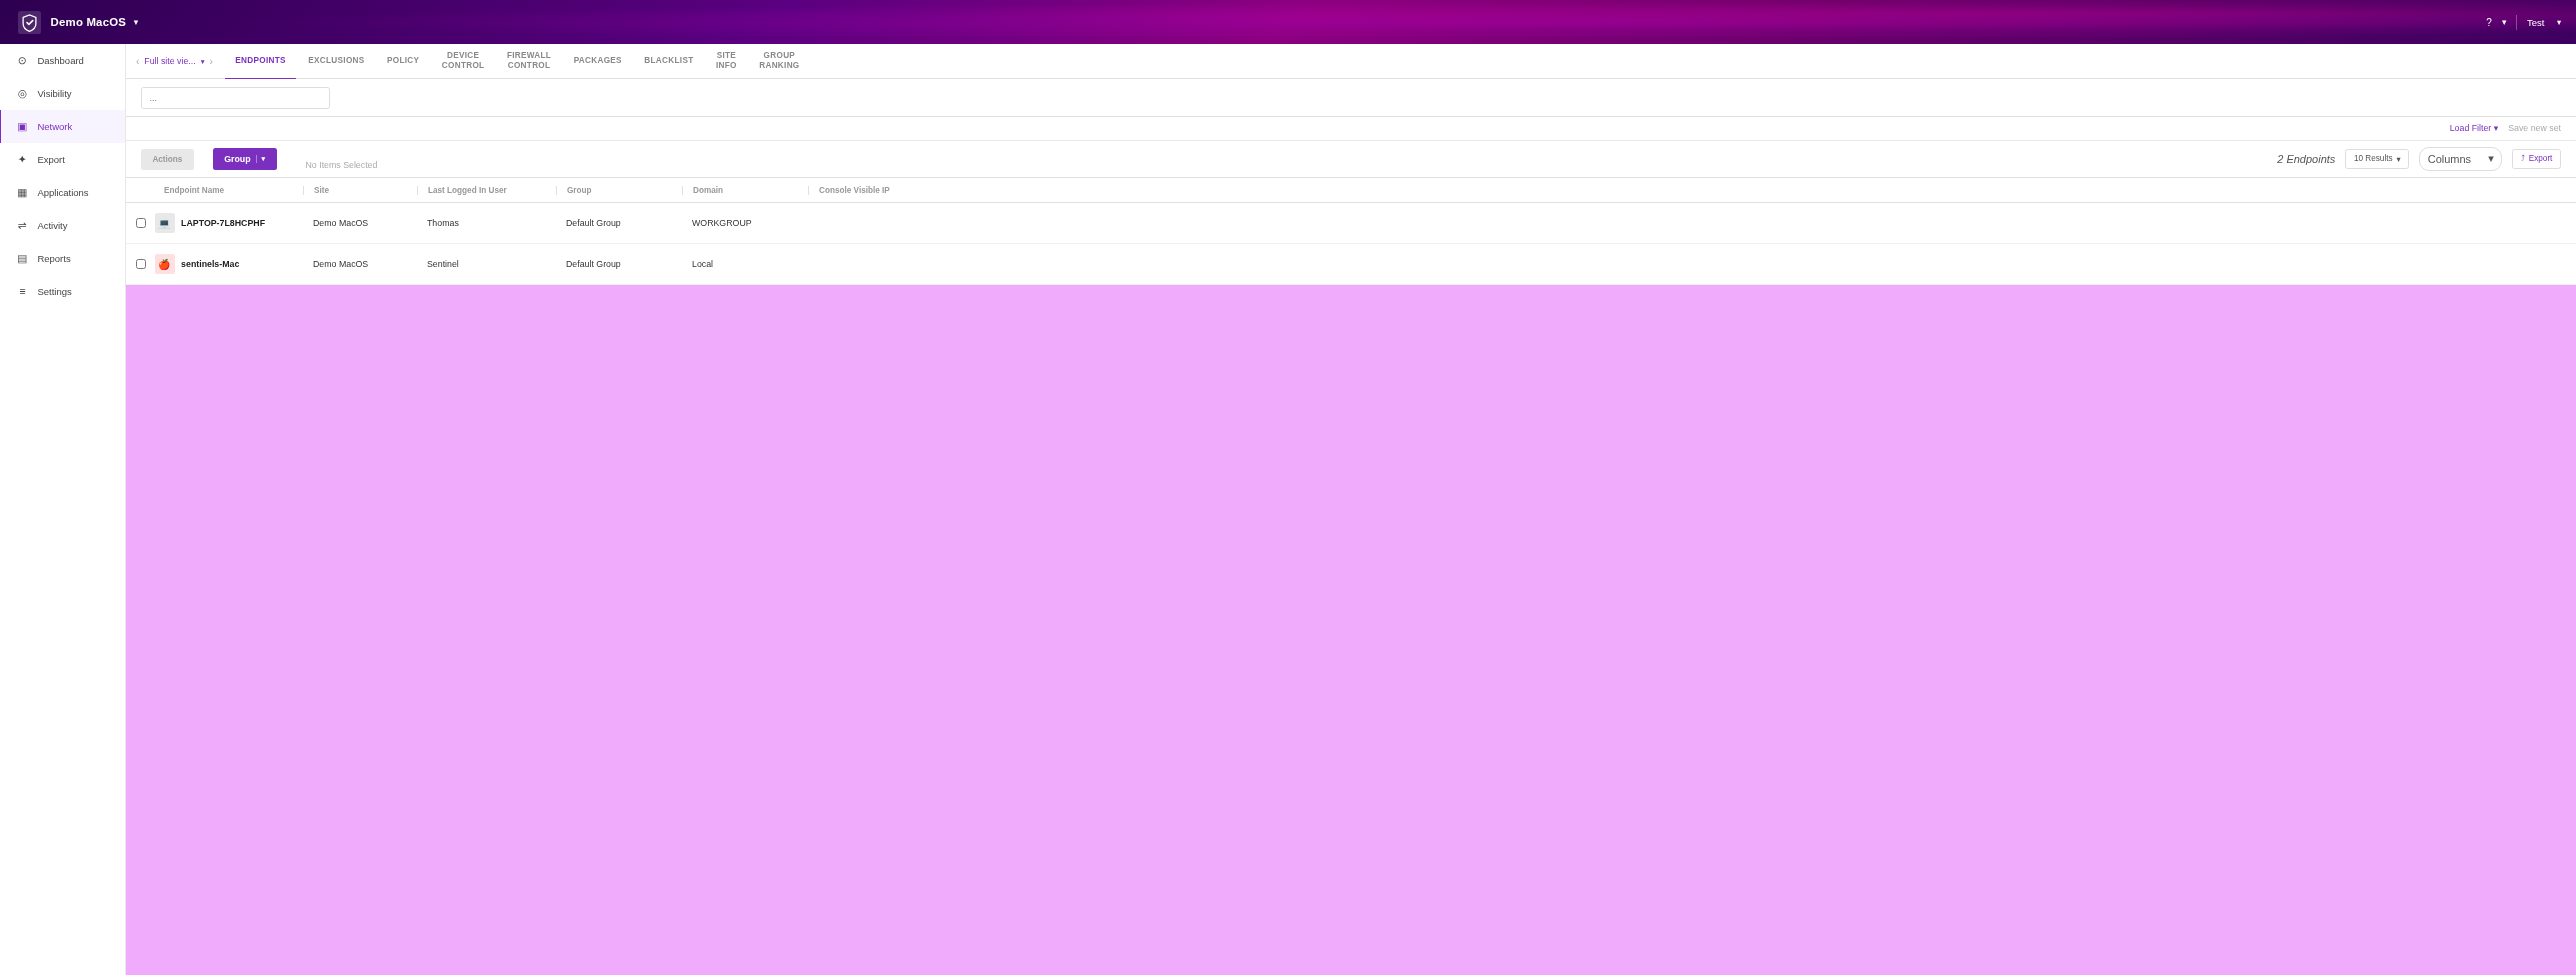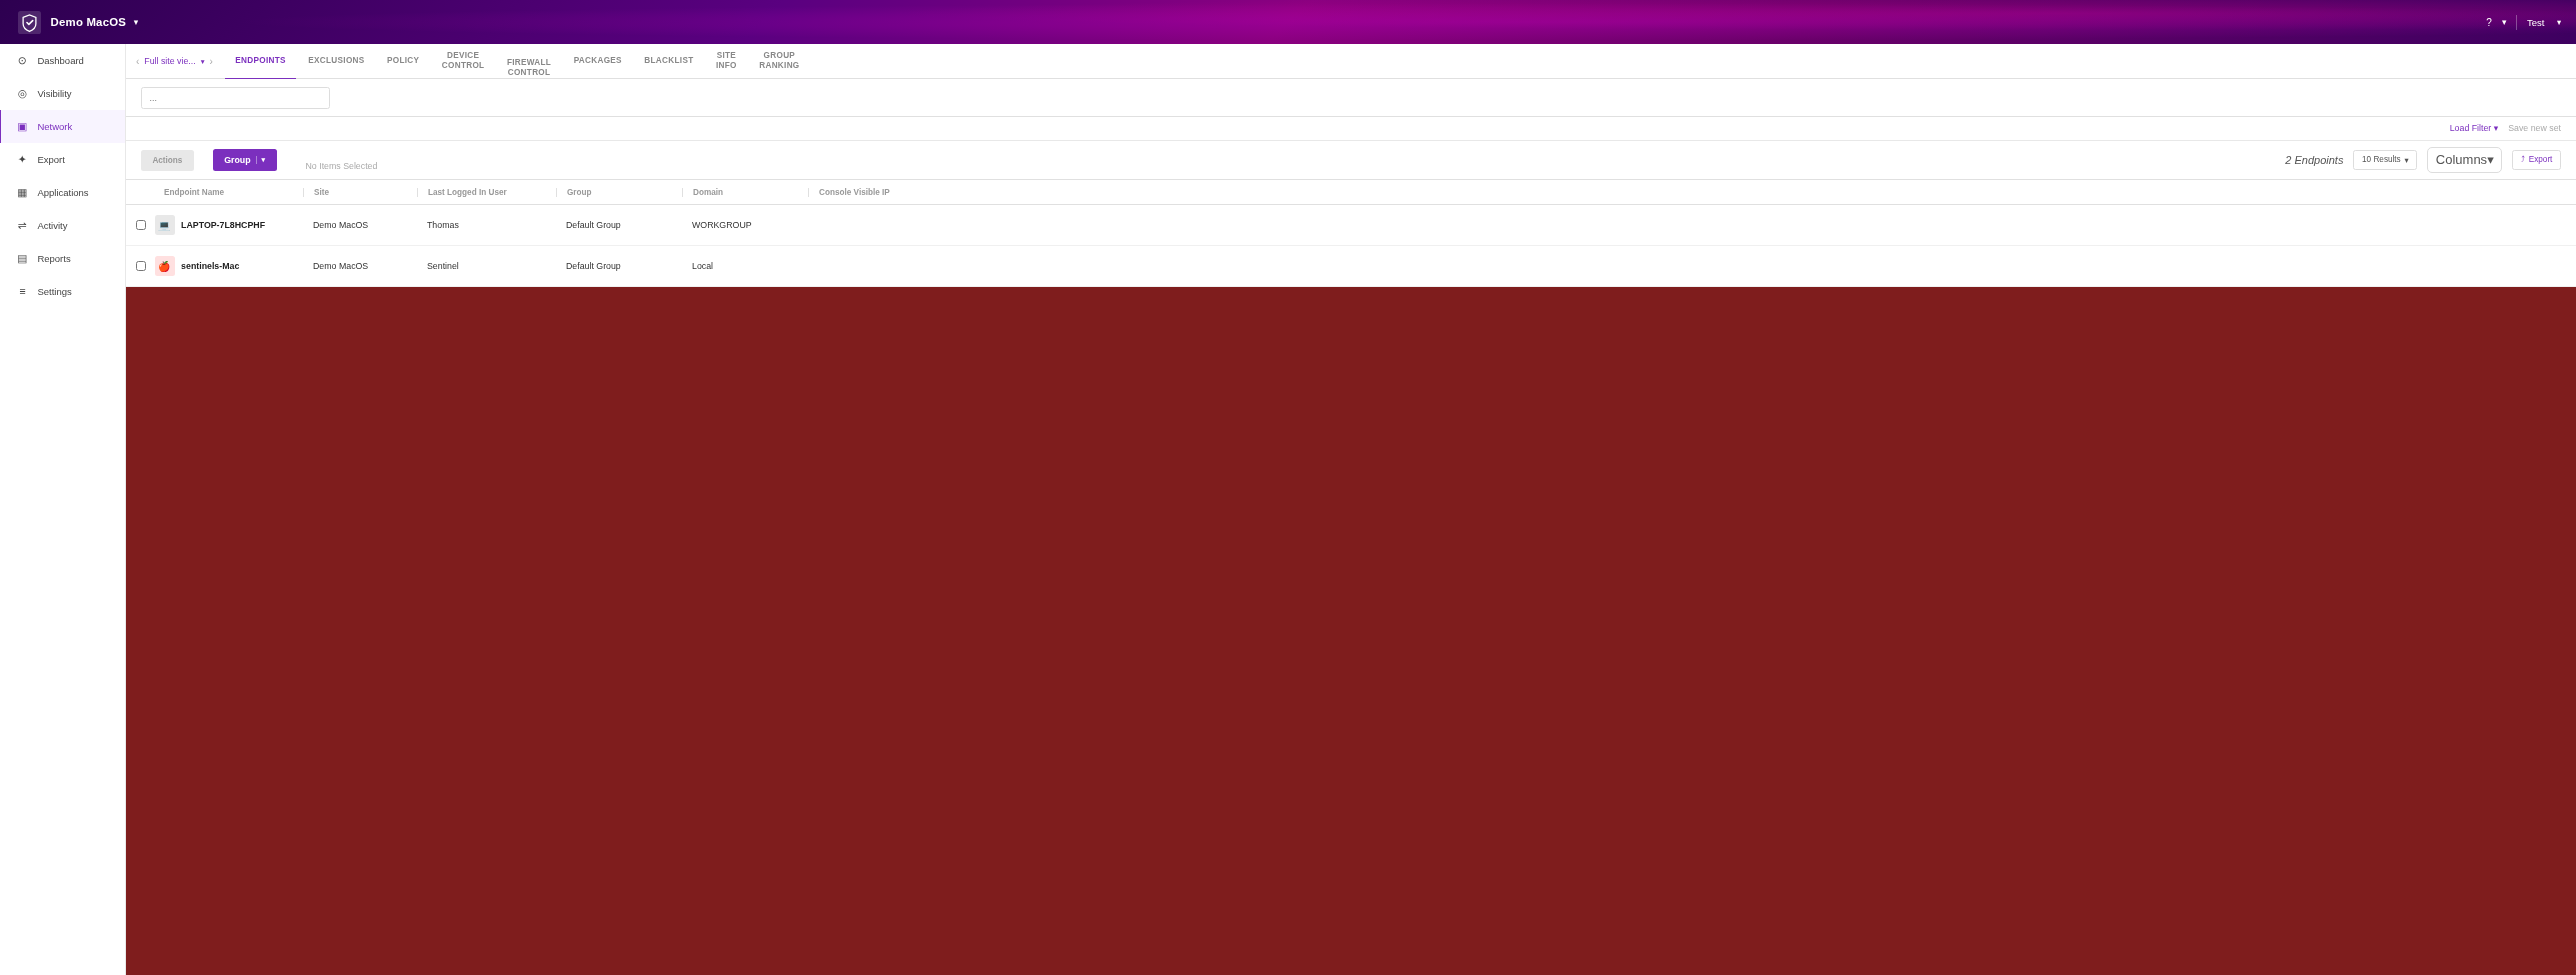--- a/index.html
+++ b/index.html
@@ -268,28 +268,28 @@
       font-size: 8.2px;
       color: #555;
       cursor: pointer;
       display: flex;
       align-items: center;
       gap: 3.8px;
     }
     .columns-btn {
       background: none;
       border: 0.6px solid #ddd;
-      border-radius: 5px;
+      border-radius: 10px;
       padding: 4.4px 7.6px;
-      font-size: 13px;
+      font-size: 11px;
       color: #555;
       cursor: pointer;
       display: flex;
       align-items: center;
-      gap: 0;
+      gap: 17px;
     }
     .export-btn {
       background: none;
       border: 0.6px solid #ddd;
       border-radius: 2.5px;
       padding: 4.4px 7.6px;
       font-size: 8.2px;
       color: #7b2fbe;
       cursor: pointer;
       display: flex;
@@ -321,21 +321,21 @@
       background: none;
       border: none;
       color: #aaa;
       font-size: 8.8px;
       cursor: pointer;
     }
 
     
     .table-container {
       flex: 1;
-      background: #7f1d1d;
+      background: #f0abfc;
       overflow-y: auto;
     }
     .table-header {
       display: flex;
       align-items: center;
       background: white;
       border-bottom: 1.3px solid #e0e0e0;
       padding: 7.6px 0;
     }
     .th {
@@ -480,21 +480,21 @@
       </div>
       <div class="tab-item">
         <span>EXCLUSIONS</span>
       </div>
       <div class="tab-item">
         <span>POLICY</span>
       </div>
       <div class="tab-item" style="text-align:center;line-height:1.2;">
         <span>DEVICE<br>CONTROL</span>
       </div>
-      <div class="tab-item" style="text-align:center;line-height:1.2;align-items:flex-end;">
+      <div class="tab-item" style="text-align:center;line-height:1.2;">
         <span>FIREWALL<br>CONTROL</span>
       </div>
       <div class="tab-item">
         <span>PACKAGES</span>
       </div>
       <div class="tab-item">
         <span>BLACKLIST</span>
       </div>
       <div class="tab-item" style="text-align:center;line-height:1.2;">
         <span>SITE<br>INFO</span>

